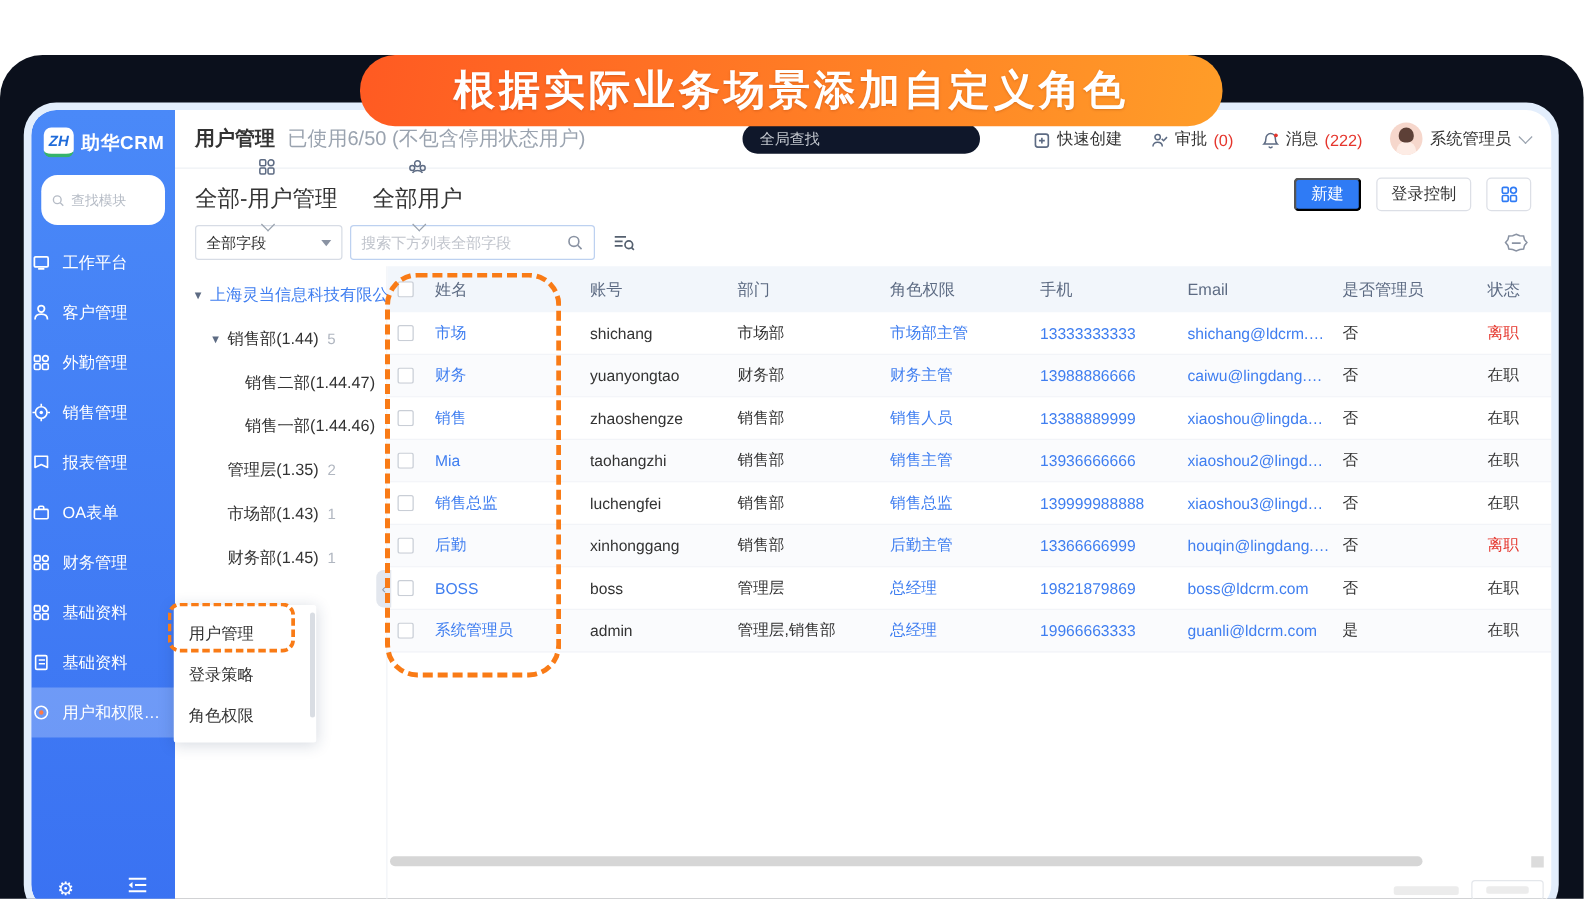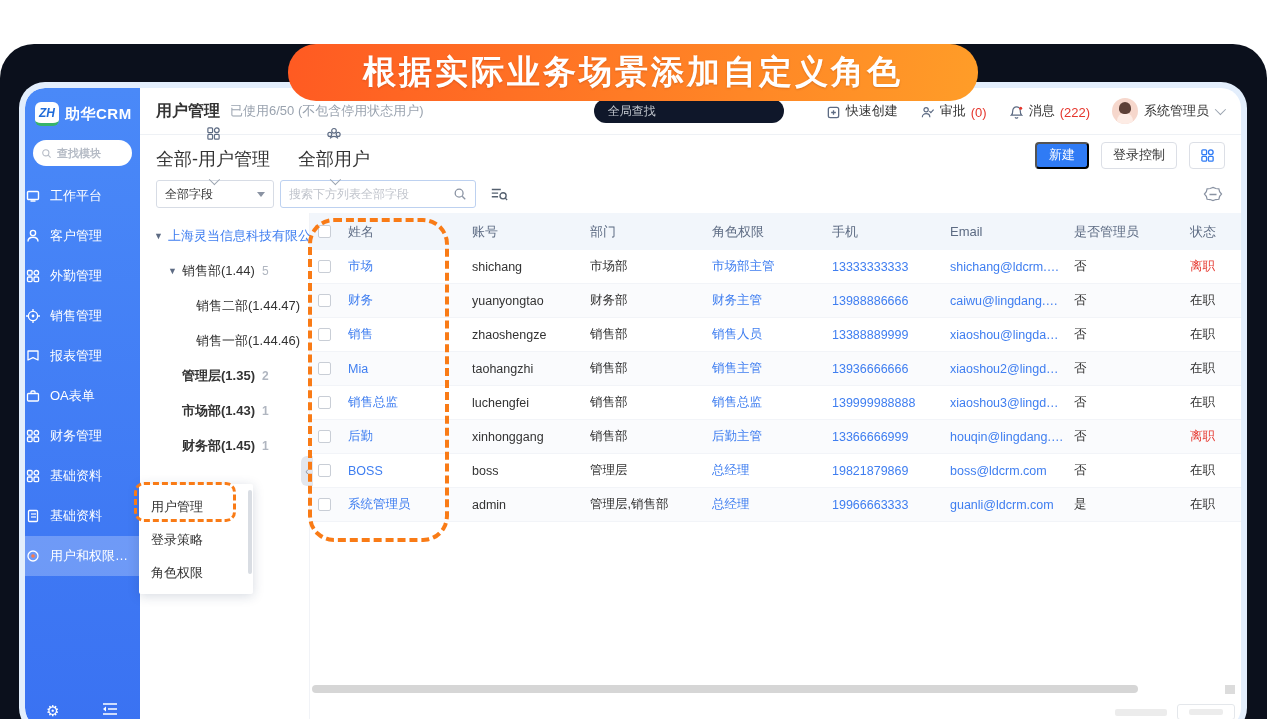--- a/index.html
+++ b/index.html
@@ -19,35 +19,35 @@
             display:flex; align-items:center; justify-content:center; z-index:40; }
   .banner span { color:#fff; font-size:33px; font-weight:bold; letter-spacing:3px; text-shadow:0 1px 2px rgba(120,40,0,.25); }
 
   
   .sidebar { position:absolute; left:0; top:0; width:115px; height:100%; border-radius:20px 0 0 20px;
              background:linear-gradient(180deg,#4a89f8,#3a72f2); color:#fff; }
   .logo { display:flex; align-items:center; gap:6px; padding:14px 0 10px 10px; }
   .logo-badge { width:24px; height:24px; background:#fff; border-radius:6px; display:flex; align-items:center; justify-content:center;
                 color:#1f6bd9; font-weight:bold; font-size:12px; font-style:italic; border-bottom:3px solid #35b36b; }
   .logo-name { font-size:15px; font-weight:bold; letter-spacing:.5px; }
-  .side-search { margin:4px 8px 10px 8px; height:26px; background:#fff; border-radius:13px; display:flex; align-items:center; gap:5px; padding:0 8px;font-weight:bold; }
+  .side-search { margin:4px 8px 10px 8px; height:40px; background:#fff; border-radius:13px; display:flex; align-items:center; gap:5px; padding:0 8px; }
   .side-search svg { flex:none; }
   .side-search span { font-size:11px; color:#b6bcc6; white-space:nowrap; overflow:hidden; }
   .nav-item { height:40px; display:flex; align-items:center; gap:9px; font-size:13px; cursor:pointer; white-space:nowrap; }
   .nav-item.active { background:rgba(255,255,255,.25); }
   .nav-item .ic { width:16px; height:16px; flex:none; display:flex; }
   .nav-item .lbl { overflow:hidden; text-overflow:ellipsis; }
   .side-bottom { position:absolute; bottom:8px; left:0; width:100%; display:flex; justify-content:space-around; align-items:center; }
   .gear { font-size:15px; }
 
   
   .main { position:absolute; left:115px; top:0; right:0; bottom:0; display:flex; flex-direction:column; }
   .hdr { height:47px; border-bottom:1px solid #eef1f5; display:flex; align-items:center; padding:0 16px; flex:none; }
   .hdr-title { font-size:16px; font-weight:bold; color:#333; }
-  .hdr-sub { font-size:13px; color:#9aa3af; margin-left:10px; }
+  .hdr-sub { font-size:16px; color:#9aa3af; margin-left:10px; }
   .hdr-spacer { flex:1; }
   .gsearch { width:190px; height:24px; background:#0f172a; border-radius:12px; font-size:12px; color:#c3c8cf;
              display:flex; align-items:center; padding-left:14px; margin-right:42px; }
   .hdr-item { display:flex; align-items:flex-end; gap:5px; font-size:13px; color:#333; margin-right:22px; cursor:pointer; white-space:nowrap; }
   .hdr-item .cnt { color:var(--danger,#e5352c); }
   .userbox { display:flex; align-items:center; gap:6px; margin-right:2px; cursor:pointer; }
   .avatar { width:26px; height:26px; border-radius:50%; background:#f6d7cc; overflow:hidden; position:relative; flex:none; }
   .avatar i { position:absolute; left:7px; top:4px; width:12px; height:12px; background:#5d4037; border-radius:50% 50% 40% 40%; }
   .avatar b { position:absolute; left:5px; top:15px; width:16px; height:12px; background:#fdece5; border-radius:8px 8px 0 0; }
   .user-name { font-size:13px; color:#333; }
@@ -70,21 +70,21 @@
   .fld-input span { flex:1; font-size:12px; color:#c0c4cc; white-space:nowrap; overflow:hidden; }
   .adv { margin-left:14px; cursor:pointer; display:flex; }
   .print { margin-left:auto; margin-right:2px; cursor:pointer; display:flex; }
 
   .bodyrow { flex:1; display:flex; min-height:0; position:relative; }
   
   .tree { width:170px; flex:none; padding:14px 10px 0 14px; border-right:1px solid #f1f3f7; font-size:13px; }
   .tnode { display:flex; align-items:center; margin-bottom:17px; white-space:nowrap; cursor:pointer; }
   .tnode .arr { font-size:9px; color:#5d6b83; margin-right:5px; }
   .tnode[data-lvl="1"] { padding-left:14px; }
-  .tnode[data-lvl="1"].noarrow { padding-left:28px;font-weight:bold; }
+  .tnode[data-lvl="1"].noarrow { padding-left:28px; }
   .tnode[data-lvl="2"] { padding-left:42px; }
   .tnode[data-kind="company"] .tlabel { color:var(--link,#3f7ef0); }
   .tnode .tlabel { color:#333; }
   .tnode .tcount { color:#b0b6c0; margin-left:7px; font-size:12px; }
 
   
   .tablewrap { flex:1; min-width:0; }
   .grid-row { display:grid; grid-template-columns:28px 124px 118px 122px 120px 118px 124px 116px 1fr; align-items:center; }
   .thead { background:#f2f6fb; height:37px; font-size:13px; color:#5d6b83; }
   .trow { height:34px; border-bottom:1px solid #f2f4f8; font-size:12.5px; color:#333; background:#fff; }

